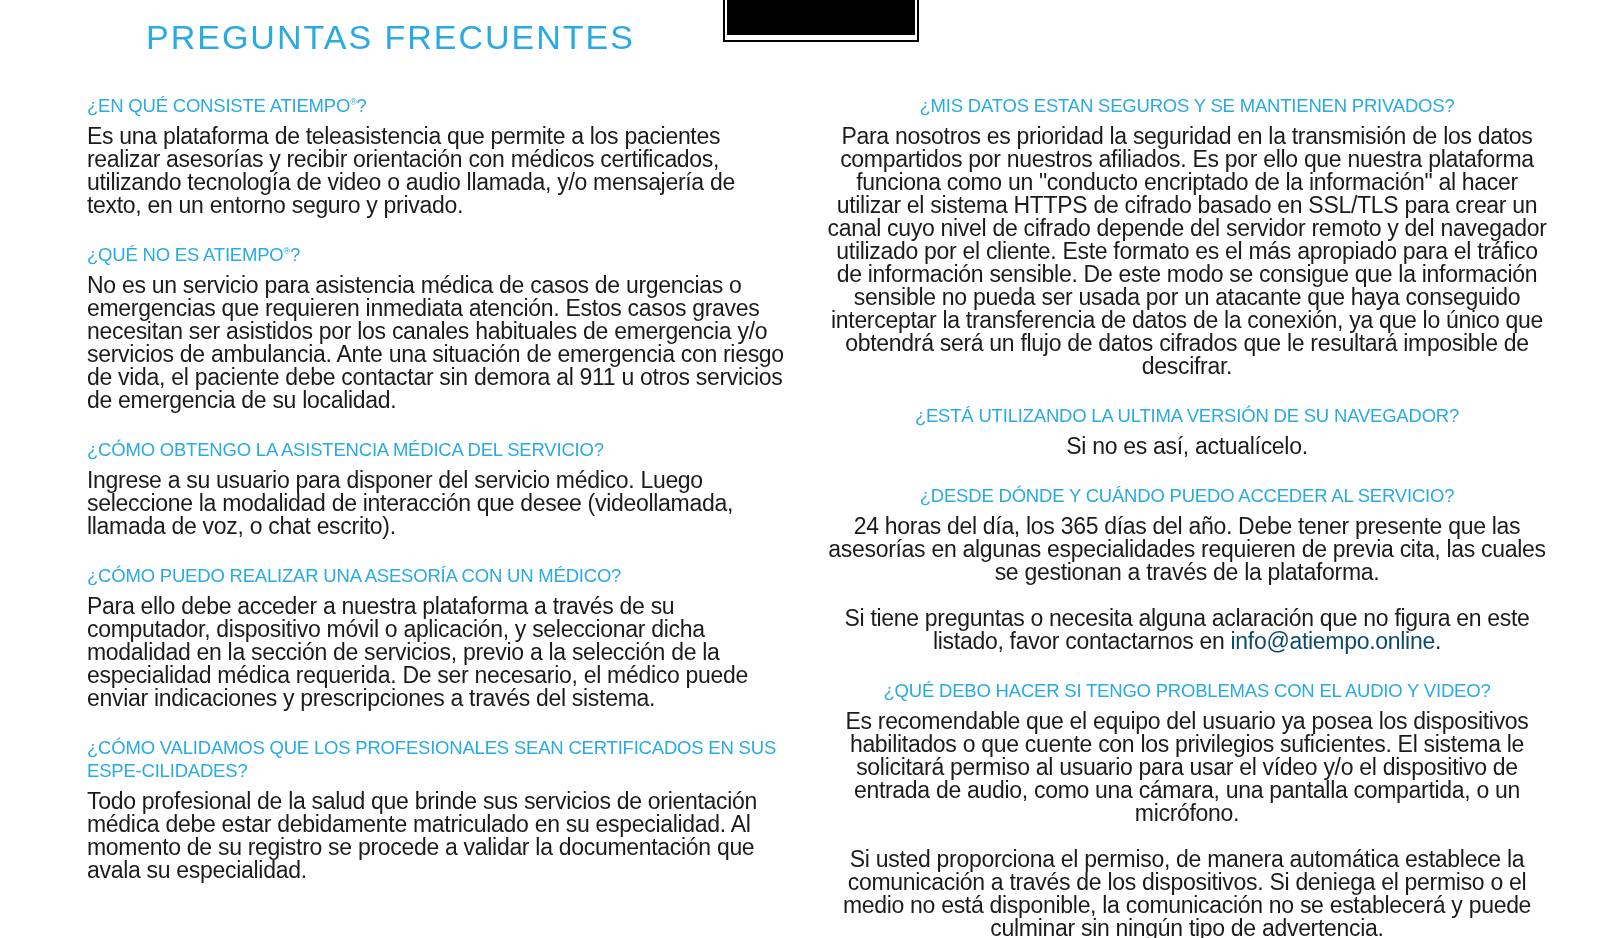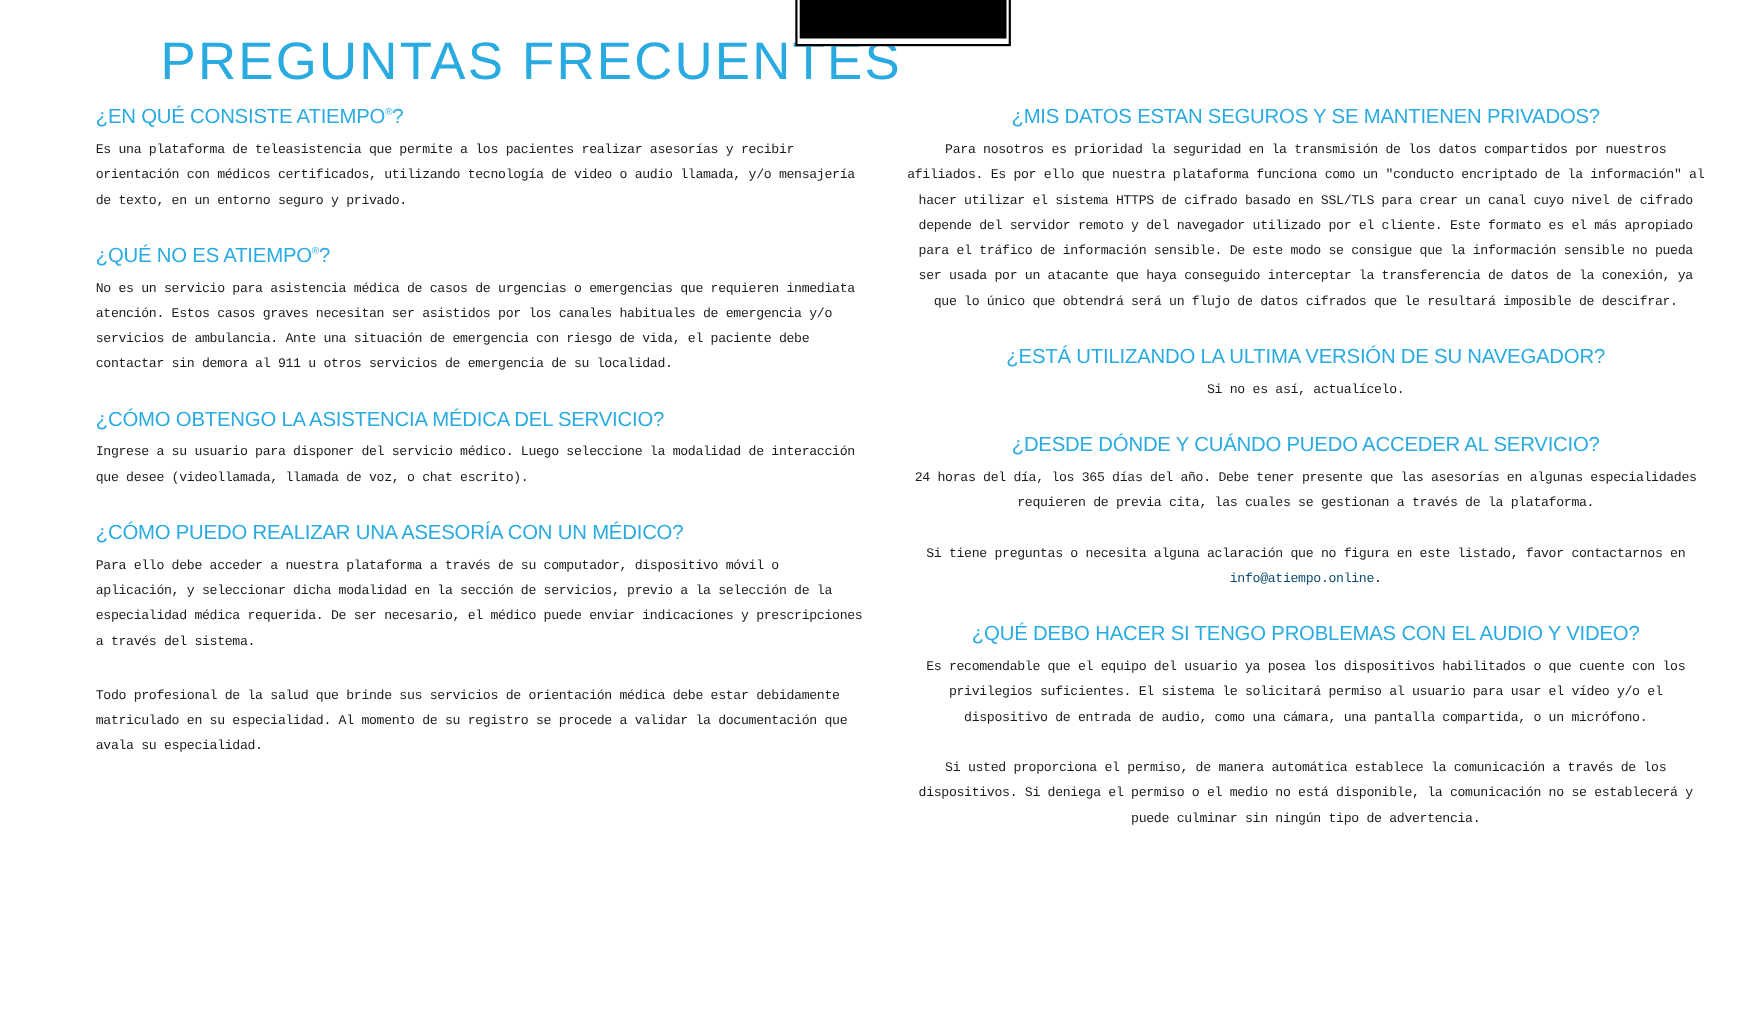--- a/index.html
+++ b/index.html
@@ -6,23 +6,23 @@
   body {
     width:1600px; height:938px;
     background:#ffffff;
     font-family:"Liberation Sans", sans-serif;
     color:#1b1b1b;
     position:relative;
     overflow:hidden;
   }
   .page-title {
     position:absolute;
-    left:146px; top:29px;
+    left:146px; top:18px;
     margin:0;
-    font-size:48px;
+    font-size:34px;
     font-weight:400;
     letter-spacing:2px;
     color:#29ABE2;
     white-space:nowrap;
   }
   .logo-frame {
     position:absolute;
     left:723px; top:-6px;
     width:196px; height:48px;
     border:2px solid #000;
@@ -52,25 +52,24 @@
     letter-spacing:-0.2px;
     color:#29ABE2;
   }
   .faq-question sup {
     font-size:9px;
     vertical-align:super;
     line-height:0;
   }
   .faq-answer {
     margin:0;
-    font-size:12px;
+    font-size:23px;
     line-height:23px;
     letter-spacing:-0.3px;
     color:#1b1b1b;
-    font-family:Liberation Mono, monospace;
   }
   .spaced { margin-top:23px; }
   .email-link {
     color:#0c4a6e;
     text-decoration:none;
     cursor:pointer;
   }
 </style>
 </head>
 <body>
@@ -100,20 +99,21 @@
       <p class="faq-answer">Ingrese a su usuario para disponer del servicio médico. Luego seleccione la modalidad de interacción que desee (videollamada, llamada de voz, o chat escrito).</p>
     </section>
 
     <section class="faq-item">
       <h2 class="faq-question">¿CÓMO PUEDO REALIZAR UNA ASESORÍA CON UN MÉDICO?</h2>
       <p class="faq-answer">Para ello debe acceder a nuestra plataforma a través de su computador, dispositivo móvil o aplicación, y seleccionar dicha modalidad en la sección de servicios, previo a la selección de la especialidad médica requerida. De ser necesario, el médico puede enviar indicaciones y prescripciones a través del sistema.</p>
     </section>
 
 
     <section class="faq-item">
+      <h2 class="faq-question">¿CÓMO VALIDAMOS QUE LOS PROFESIONALES SEAN CERTIFICADOS EN SUS ESPE-CILIDADES?</h2>
       <p class="faq-answer">Todo profesional de la salud que brinde sus servicios de orientación médica debe estar debidamente matriculado en su especialidad. Al momento de su registro se procede a validar la documentación que avala su especialidad.</p>
     </section>
 
   </div>
 
   <div class="col col-right">
 
     <section class="faq-item">
       <h2 class="faq-question">¿MIS DATOS ESTAN SEGUROS Y SE MANTIENEN PRIVADOS?</h2>
       <p class="faq-answer">Para nosotros es prioridad la seguridad en la transmisión de los datos compartidos por nuestros afiliados. Es por ello que nuestra plataforma funciona como un "conducto encriptado de la información" al hacer utilizar el sistema HTTPS de cifrado basado en SSL/TLS  para crear un canal cuyo nivel de cifrado depende del servidor remoto y  del navegador utilizado por el cliente. Este formato es el más apropiado para el tráfico de información sensible. De este modo se consigue que la información sensible no pueda ser usada por un atacante que haya conseguido interceptar la transferencia de datos de la conexión, ya que lo único que obtendrá será un flujo de datos cifrados que le resultará imposible de descifrar.</p>

